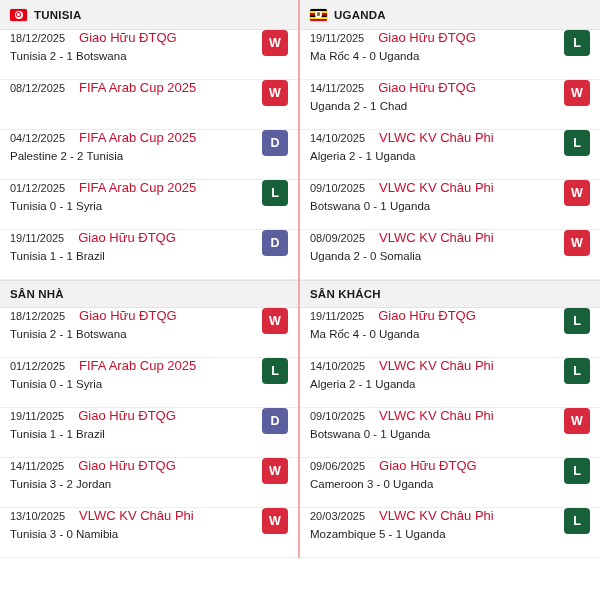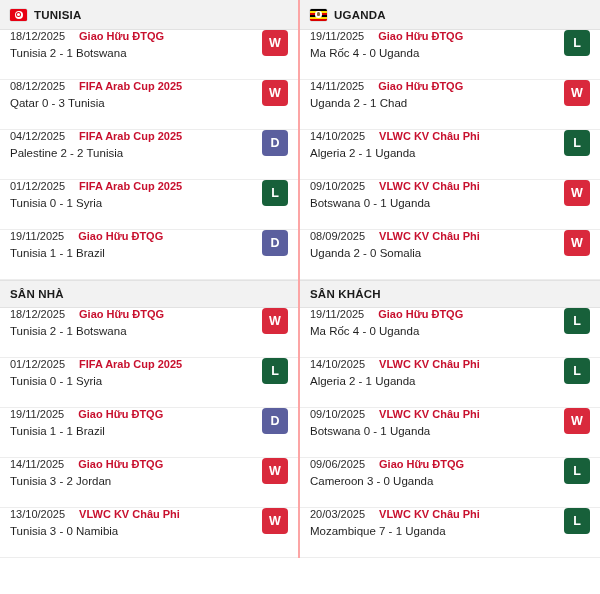--- a/index.html
+++ b/index.html
@@ -123,22 +123,22 @@
     display: flex;
     align-items: center;
     gap: 14px;
     white-space: nowrap;
   }
   .match-date {
     font-size: 11px;
     color: #2b2b2b;
   }
   .comp-name {
-    font-size: 11px;
-    font-weight: bold;
+    font-size: 13px;
+    font-weight: normal;
     color: #c8102e;
     overflow: hidden;
     text-overflow: ellipsis;
   }
   .score-line {
     font-size: 11.5px;
     color: #1f1f1f;
     white-space: nowrap;
     overflow: hidden;
     text-overflow: ellipsis;
@@ -185,21 +185,20 @@
         </div>
         <div class="result-badge result-W">W</div>
       </div>
 
       <div class="match-row">
         <div class="match-main">
           <div class="meta-line">
             <span class="match-date">08/12/2025</span>
             <span class="comp-name">FIFA Arab Cup 2025</span>
           </div>
-          <div class="score-line">Qatar 0 - 3 Tunisia</div>
         </div>
         <div class="result-badge result-W">W</div>
       </div>
 
       <div class="match-row">
         <div class="match-main">
           <div class="meta-line">
             <span class="match-date">04/12/2025</span>
             <span class="comp-name">FIFA Arab Cup 2025</span>
           </div>
@@ -404,21 +403,21 @@
         </div>
         <div class="result-badge result-L">L</div>
       </div>
 
       <div class="match-row">
         <div class="match-main">
           <div class="meta-line">
             <span class="match-date">20/03/2025</span>
             <span class="comp-name">VLWC KV Châu Phi</span>
           </div>
-          <div class="score-line">Mozambique 7 - 1 Uganda</div>
+          <div class="score-line">Mozambique 5 - 1 Uganda</div>
         </div>
         <div class="result-badge result-L">L</div>
       </div>
     </div>
 
   </div>
 
 </div>
 
 </body></html>

